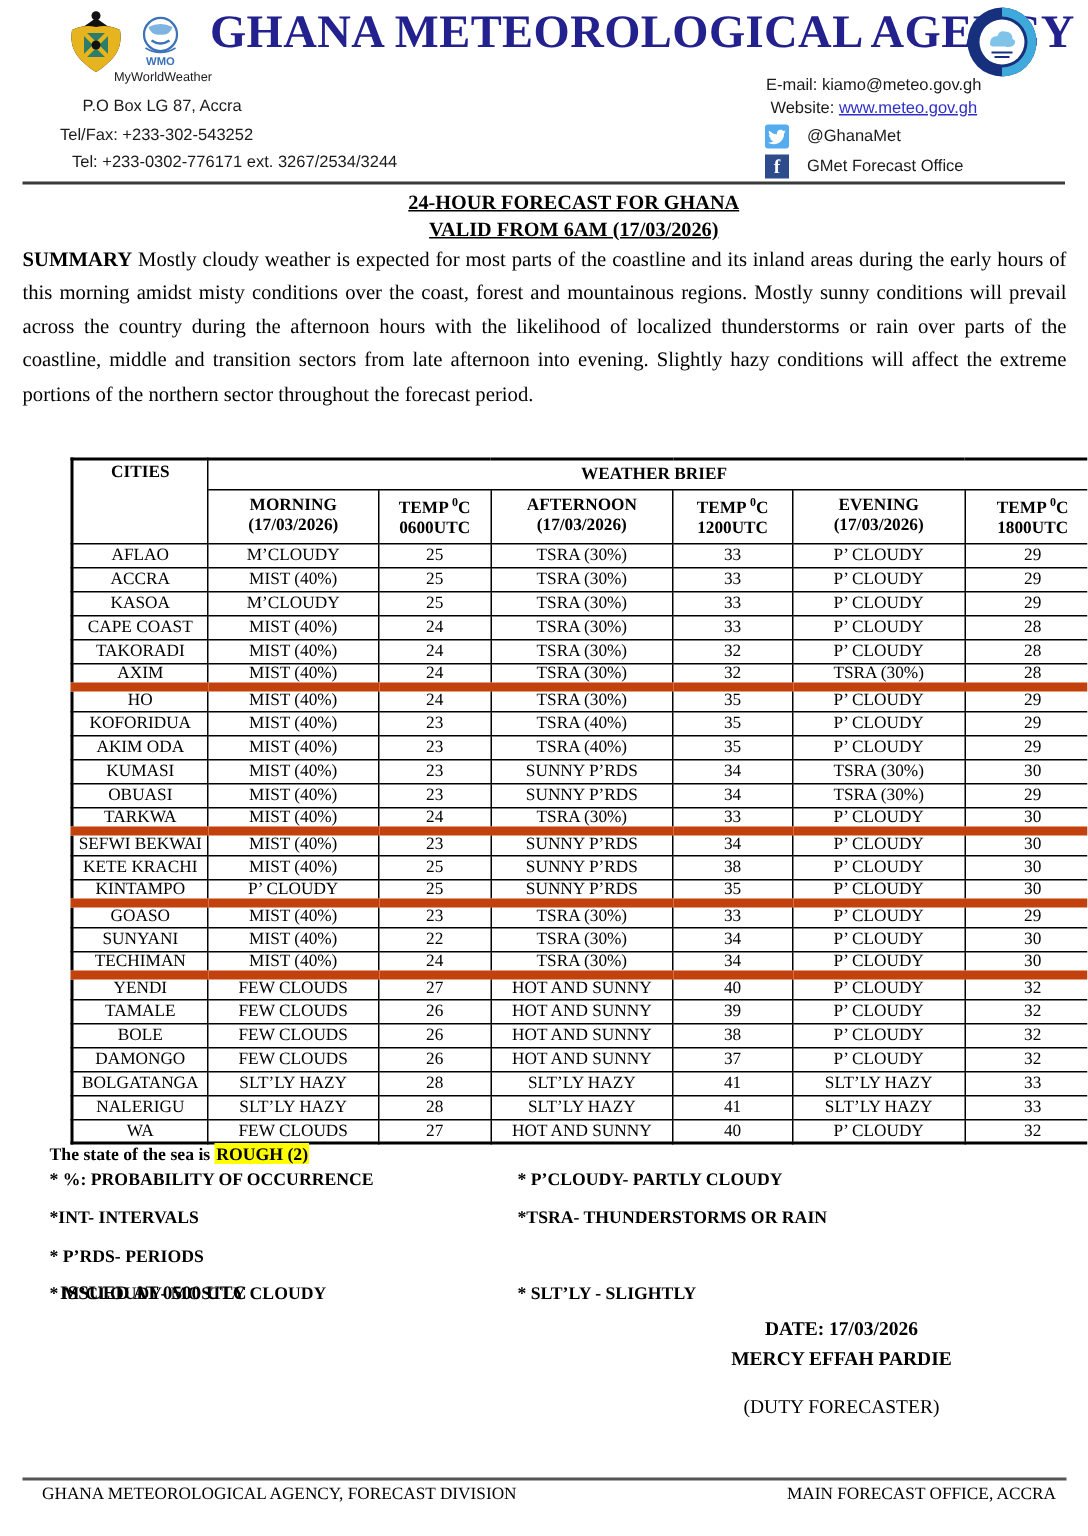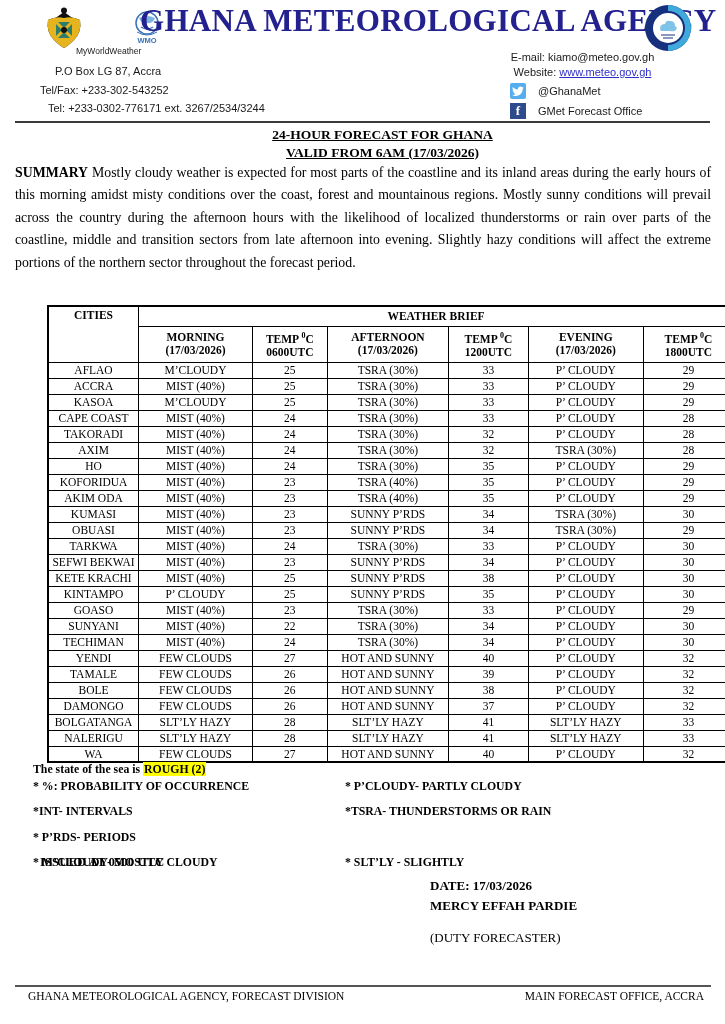--- a/index.html
+++ b/index.html
@@ -4,21 +4,21 @@
 <style>
   * { margin:0; padding:0; box-sizing:border-box; }
   html,body { background:#ffffff; }
   .page {
     position:relative; width:725px; height:1024px; background:#fff;
     font-family:"Liberation Serif","DejaVu Serif",serif; color:#000;
     overflow:hidden;
   }
   
   .coat-arms { position:absolute; left:44px; top:6px; }
-  .wmo-box { position:absolute; left:92px; top:10px; width:110px; text-align:center; }
+  .wmo-box { position:absolute; left:92px; top:10px; width:110px; text-align:left; }
   .wmo-caption { position:absolute; left:76px; top:46px; font-family:"Liberation Sans",sans-serif; font-size:8.5px; color:#1a1a1a; }
   .agency-title {
     position:absolute; left:140px; top:3px; width:500px; text-align:center;
     font-size:31px; font-weight:bold; color:#23218E; letter-spacing:0.3px; white-space:nowrap;
   }
   .gmet-logo { position:absolute; left:642px; top:2px; }
   .contact-left { position:absolute; left:30px; top:62px; font-family:"Liberation Sans",sans-serif; font-size:11px; color:#1a1a1a; line-height:18.5px; }
   .contact-left div:nth-child(1){ padding-left:25px; }
   .contact-left div:nth-child(2){ padding-left:10px; }
   .contact-left div:nth-child(3){ padding-left:18px; }
@@ -38,30 +38,30 @@
   .summary b { font-weight:bold; }
   
   table.forecast { position:absolute; left:30px; top:305px; width:688px; border-collapse:collapse; table-layout:fixed; }
   table.forecast th, table.forecast td { border:1px solid #000; font-size:11.5px; text-align:center; vertical-align:middle; padding:0 2px; overflow:hidden; white-space:nowrap; }
   table.forecast { border:2px solid #000;margin-left:17px; }
   table.forecast th { font-weight:bold; }
   .th-row1 th { height:20px; }
   .th-row2 th { height:36px; line-height:13.5px; }
   table.forecast td { height:16px; }
   td.city, th.cityhead { text-align:left; padding-left:4px; }
-  tr.group-start td { border-top:1px solid #c2410c; }
+  tr.group-start td { border-top:6px solid #c2410c; }
   .c0{width:13.2%}.c1{width:16.6%}.c2{width:10.9%}.c3{width:17.7%}.c4{width:11.6%}.c5{width:16.8%}.c6{width:13.2%}
   sup { font-size:8px; }
   
   .sea-state { position:absolute; left:33px; top:762px; font-size:11.8px; font-weight:bold; }
   .hl { background:#FFFF00; padding:0 1px; }
   .legend { position:absolute; left:33px; top:780px; width:660px; display:grid; grid-template-columns:300px auto; font-size:11.8px; font-weight:bold; line-height:13.4px;gap:12px; }
   .legend div { min-height:13.4px; }
   .issued { position:absolute; left:40px; top:855px; font-size:12.8px; font-weight:bold; }
-  .signature { position:absolute; left:430px; top:876px; width:262px; text-align:left; font-size:13px; font-weight:bold; line-height:20px; }
+  .signature { position:absolute; left:430px; top:876px; width:262px; text-align:center; font-size:13px; font-weight:bold; line-height:20px; }
   .signature .normal { font-weight:normal;margin-top:12px; }
   
   .rule-bottom { position:absolute; left:15px; top:985px; width:696px; border-top:2px solid #555; }
   .footer-texts { position:absolute; left:28px; top:990px; width:676px; display:flex; justify-content:space-between; font-size:11.5px; }
 </style>
 </head>
 <body>
 
 <div class="page">
 

